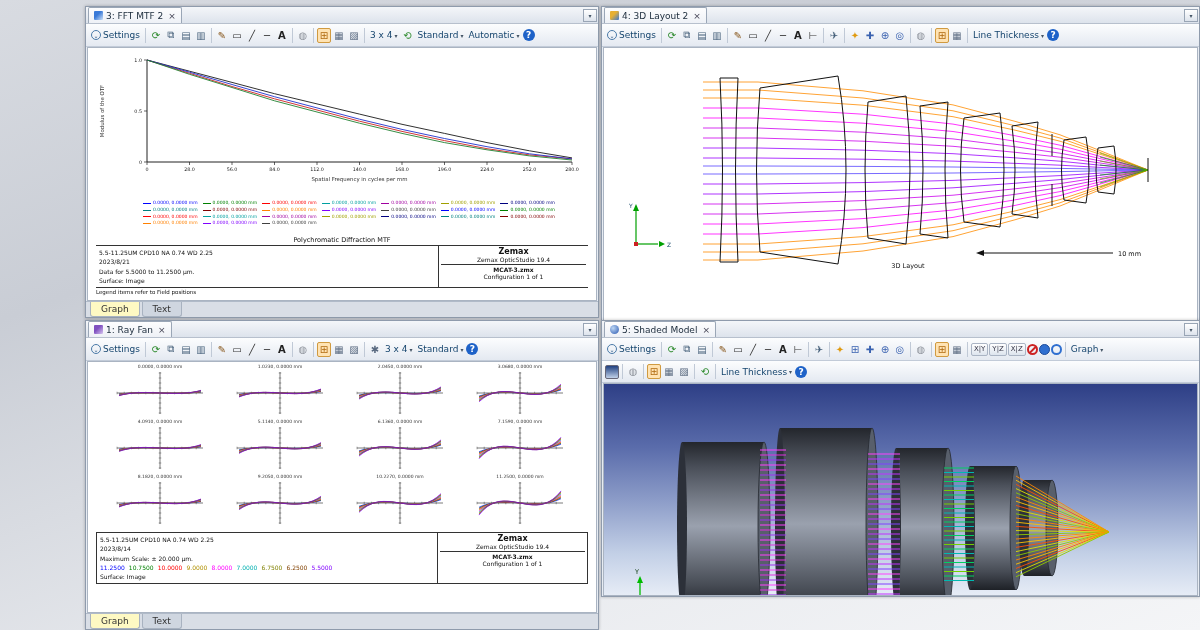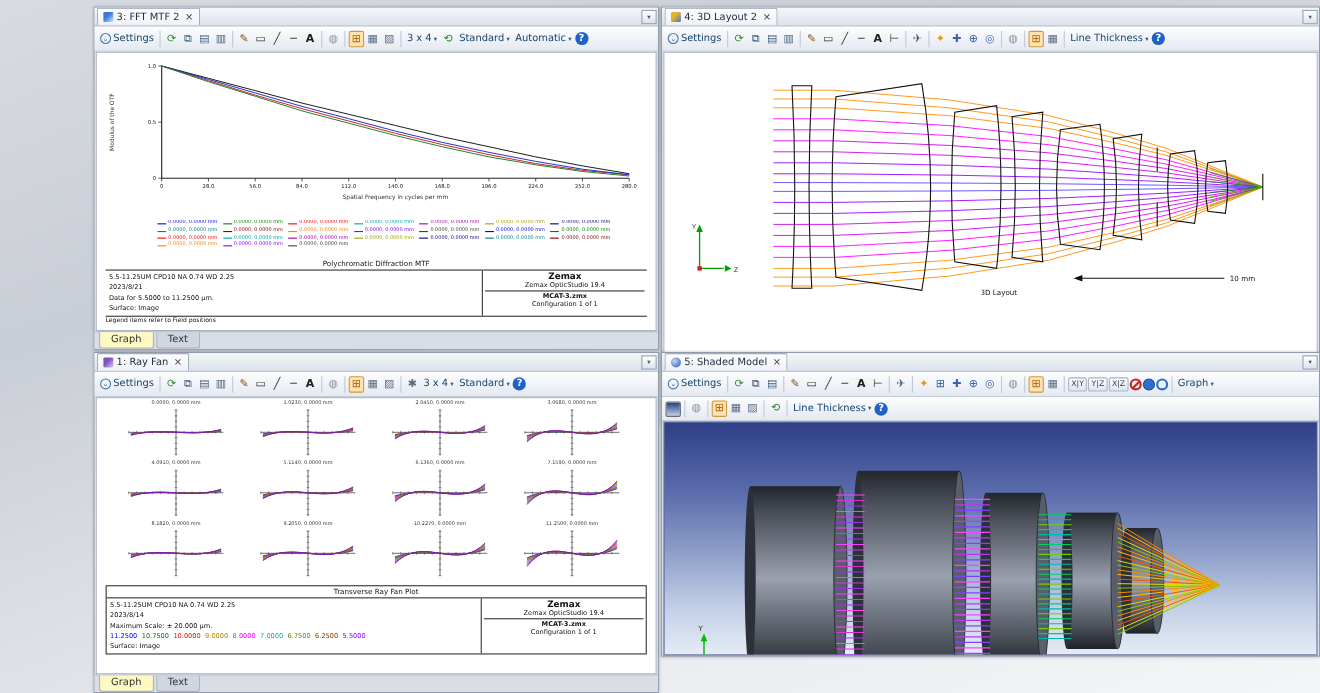--- a/index.html
+++ b/index.html
@@ -812,21 +812,20 @@
               <polyline points="5.0,30.2 9.1,27.4 13.2,25.3 17.3,23.7 21.4,22.7 25.5,22.0 29.6,21.8 33.7,21.8 37.8,22.1 41.9,22.5 46.0,23.0 50.1,23.5 54.2,23.9 58.3,24.2 62.4,24.2 66.5,24.0 70.6,23.3 74.7,22.3 78.8,20.7 82.9,18.6 87.0,15.8" fill="none" stroke="#b09000" stroke-width="0.7"></polyline>
               <polyline points="5.0,31.2 9.1,28.0 13.2,25.6 17.3,23.8 21.4,22.6 25.5,21.9 29.6,21.6 33.7,21.7 37.8,22.0 41.9,22.5 46.0,23.0 50.1,23.5 54.2,24.0 58.3,24.3 62.4,24.4 66.5,24.1 70.6,23.4 74.7,22.2 78.8,20.4 82.9,18.0 87.0,14.8" fill="none" stroke="#ff00ff" stroke-width="0.7"></polyline>
               <polyline points="5.0,32.2 9.1,28.6 13.2,25.9 17.3,23.9 21.4,22.6 25.5,21.8 29.6,21.5 33.7,21.5 37.8,21.9 41.9,22.4 46.0,23.0 50.1,23.6 54.2,24.1 58.3,24.5 62.4,24.5 66.5,24.2 70.6,23.4 74.7,22.1 78.8,20.1 82.9,17.4 87.0,13.8" fill="none" stroke="#00b0b0" stroke-width="0.7"></polyline>
               <polyline points="5.0,33.2 9.1,29.2 13.2,26.2 17.3,24.0 21.4,22.5 25.5,21.7 29.6,21.3 33.7,21.4 37.8,21.7 41.9,22.3 46.0,23.0 50.1,23.7 54.2,24.3 58.3,24.6 62.4,24.7 66.5,24.3 70.6,23.5 74.7,22.0 78.8,19.8 82.9,16.8 87.0,12.8" fill="none" stroke="#808000" stroke-width="0.7"></polyline>
               <polyline points="5.0,34.1 9.1,29.8 13.2,26.5 17.3,24.1 21.4,22.5 25.5,21.5 29.6,21.1 33.7,21.2 37.8,21.6 41.9,22.3 46.0,23.0 50.1,23.7 54.2,24.4 58.3,24.8 62.4,24.9 66.5,24.5 70.6,23.5 74.7,21.9 78.8,19.5 82.9,16.2 87.0,11.9" fill="none" stroke="#804000" stroke-width="0.7"></polyline>
               <polyline points="5.0,35.1 9.1,30.4 13.2,26.8 17.3,24.2 21.4,22.4 25.5,21.4 29.6,21.0 33.7,21.1 37.8,21.5 41.9,22.2 46.0,23.0 50.1,23.8 54.2,24.5 58.3,24.9 62.4,25.0 66.5,24.6 70.6,23.6 74.7,21.8 78.8,19.2 82.9,15.6 87.0,10.9" fill="none" stroke="#8000ff" stroke-width="0.7"></polyline>
             </svg>
           </div>
         </div>
       <div class="rfoot">
-        <div class="rf-title">Transverse Ray Fan Plot</div>
         <div class="rf-row">
           <div class="rf-left">
             <div>5.5-11.25UM CPD10 NA 0.74 WD 2.25</div>
             <div>2023/8/14</div>
             <div>Maximum Scale: ± 20.000 µm.</div>
             <div id="rf-waves"><span style="color: rgb(0, 0, 255); margin-right: 4px;">11.2500</span><span style="color: rgb(0, 128, 0); margin-right: 4px;">10.7500</span><span style="color: rgb(255, 0, 0); margin-right: 4px;">10.0000</span><span style="color: rgb(176, 144, 0); margin-right: 4px;">9.0000</span><span style="color: rgb(255, 0, 255); margin-right: 4px;">8.0000</span><span style="color: rgb(0, 176, 176); margin-right: 4px;">7.0000</span><span style="color: rgb(128, 128, 0); margin-right: 4px;">6.7500</span><span style="color: rgb(128, 64, 0); margin-right: 4px;">6.2500</span><span style="color: rgb(128, 0, 255); margin-right: 4px;">5.5000</span></div>
             <div>Surface: Image</div>
           </div>
           <div class="rf-brand">
             <div class="pf-zemax">Zemax</div>

